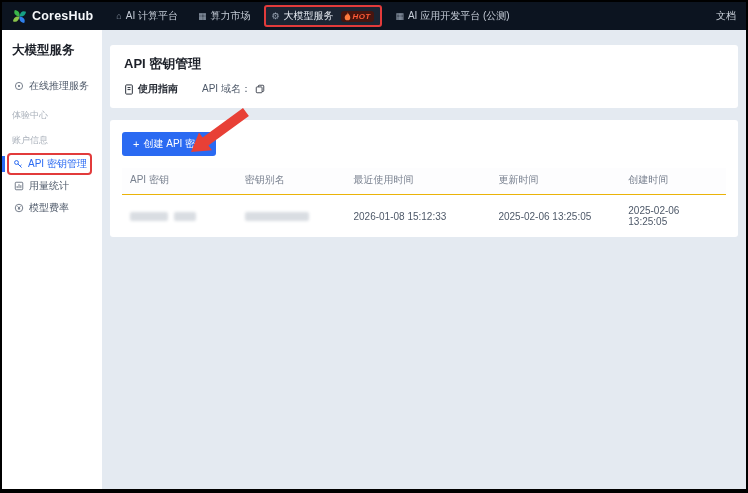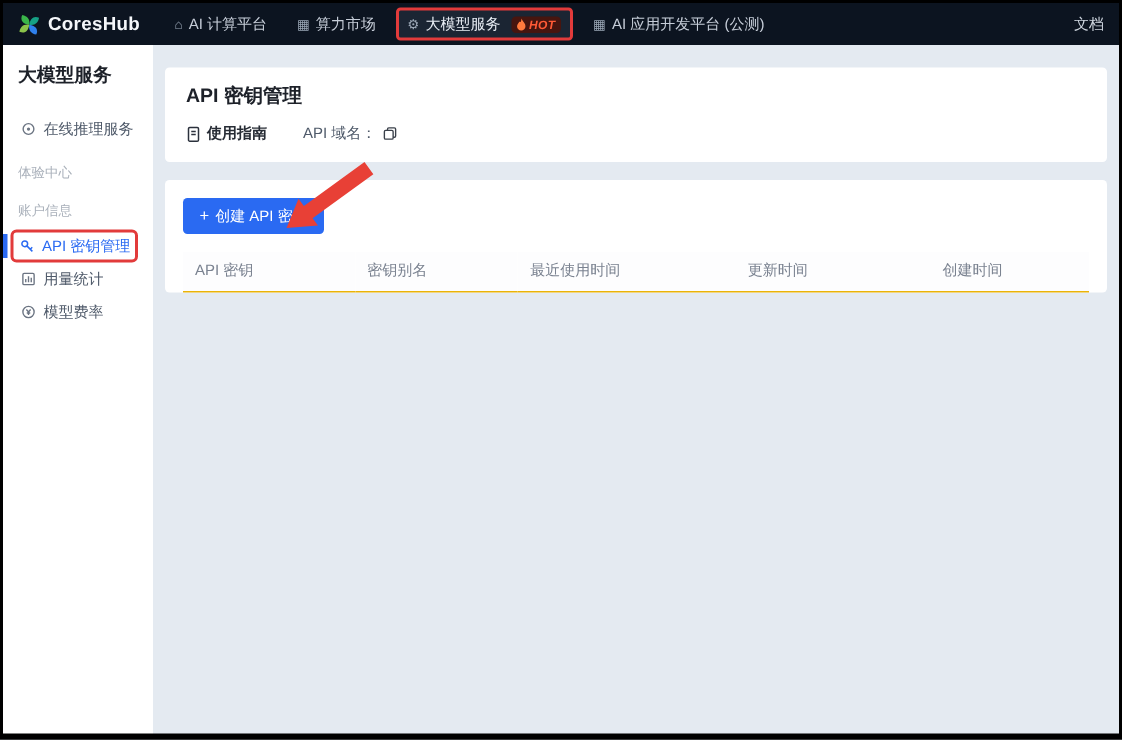--- a/index.html
+++ b/index.html
@@ -207,17 +207,24 @@
         <thead>
           <tr>
             <th>API 密钥</th>
             <th>密钥别名</th>
             <th>最近使用时间</th>
             <th>更新时间</th>
             <th>创建时间</th>
           </tr>
         </thead>
         <tbody>
+          <tr>
+            <td><span class="blob b38"></span><span class="blob b22"></span></td>
+            <td><span class="blob b64"></span></td>
+            <td>2026-01-08 15:12:33</td>
+            <td>2025-02-06 13:25:05</td>
+            <td>2025-02-06 13:25:05</td>
+          </tr>
         </tbody>
       </table>
     </div>
   </div>
 </div>
 
 </body></html>

